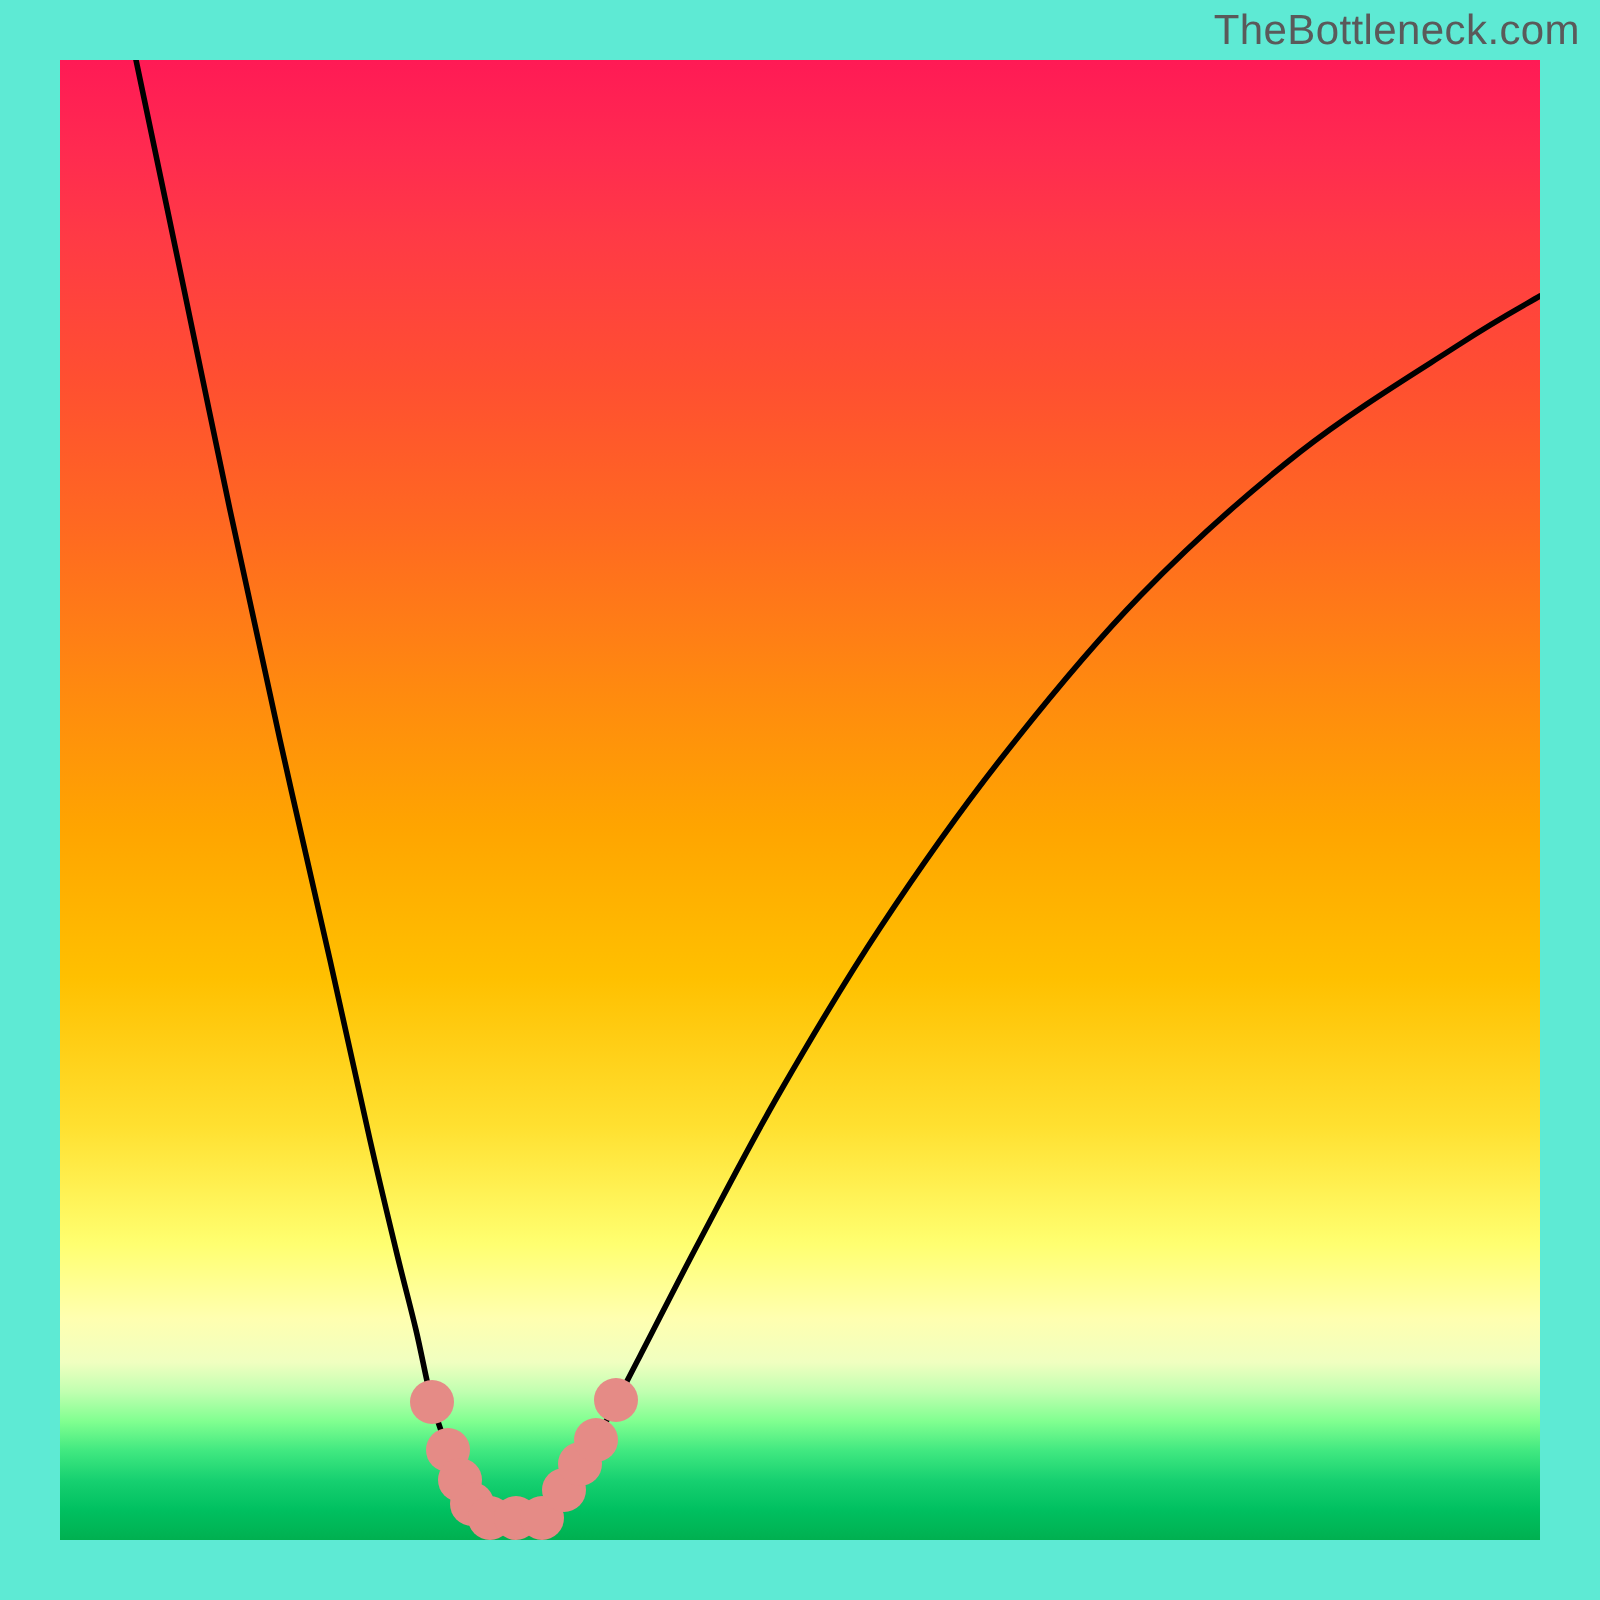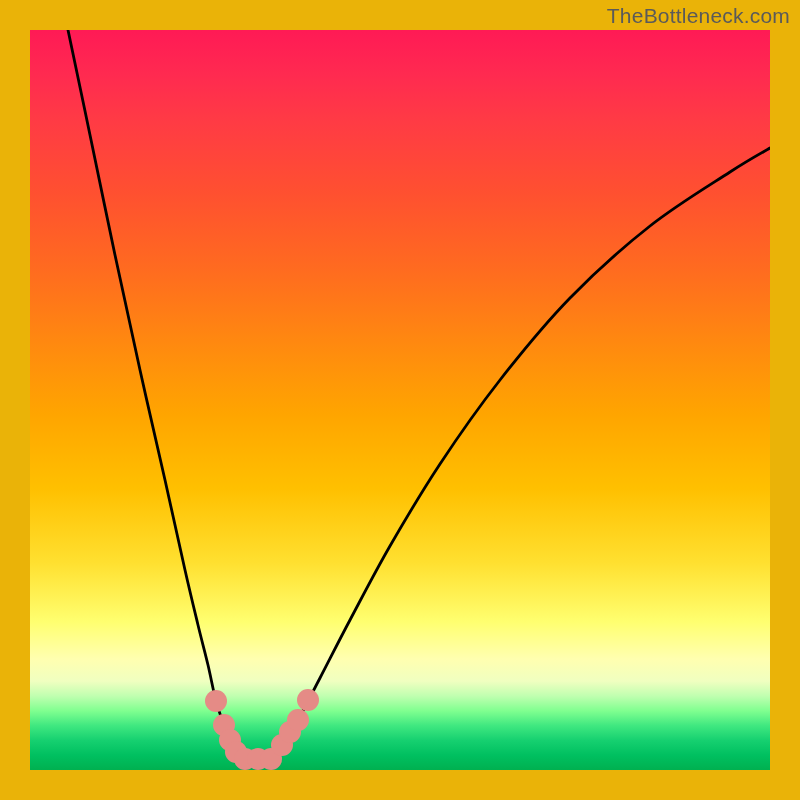--- a/index.html
+++ b/index.html
@@ -7,21 +7,21 @@
     padding: 0;
     width: 800px;
     height: 800px;
     background: #000;
     overflow: hidden;
   }
   .container {
     position: relative;
     width: 800px;
     height: 800px;
-    background: #eab308;
+    background: #5eead4;
   }
   .plot-area {
     position: absolute;
     left: 30px;
     top: 30px;
     width: 740px;
     height: 740px;
     background: linear-gradient(to bottom,
       #ff1a55 0%,
       #ff2a50 6%,

